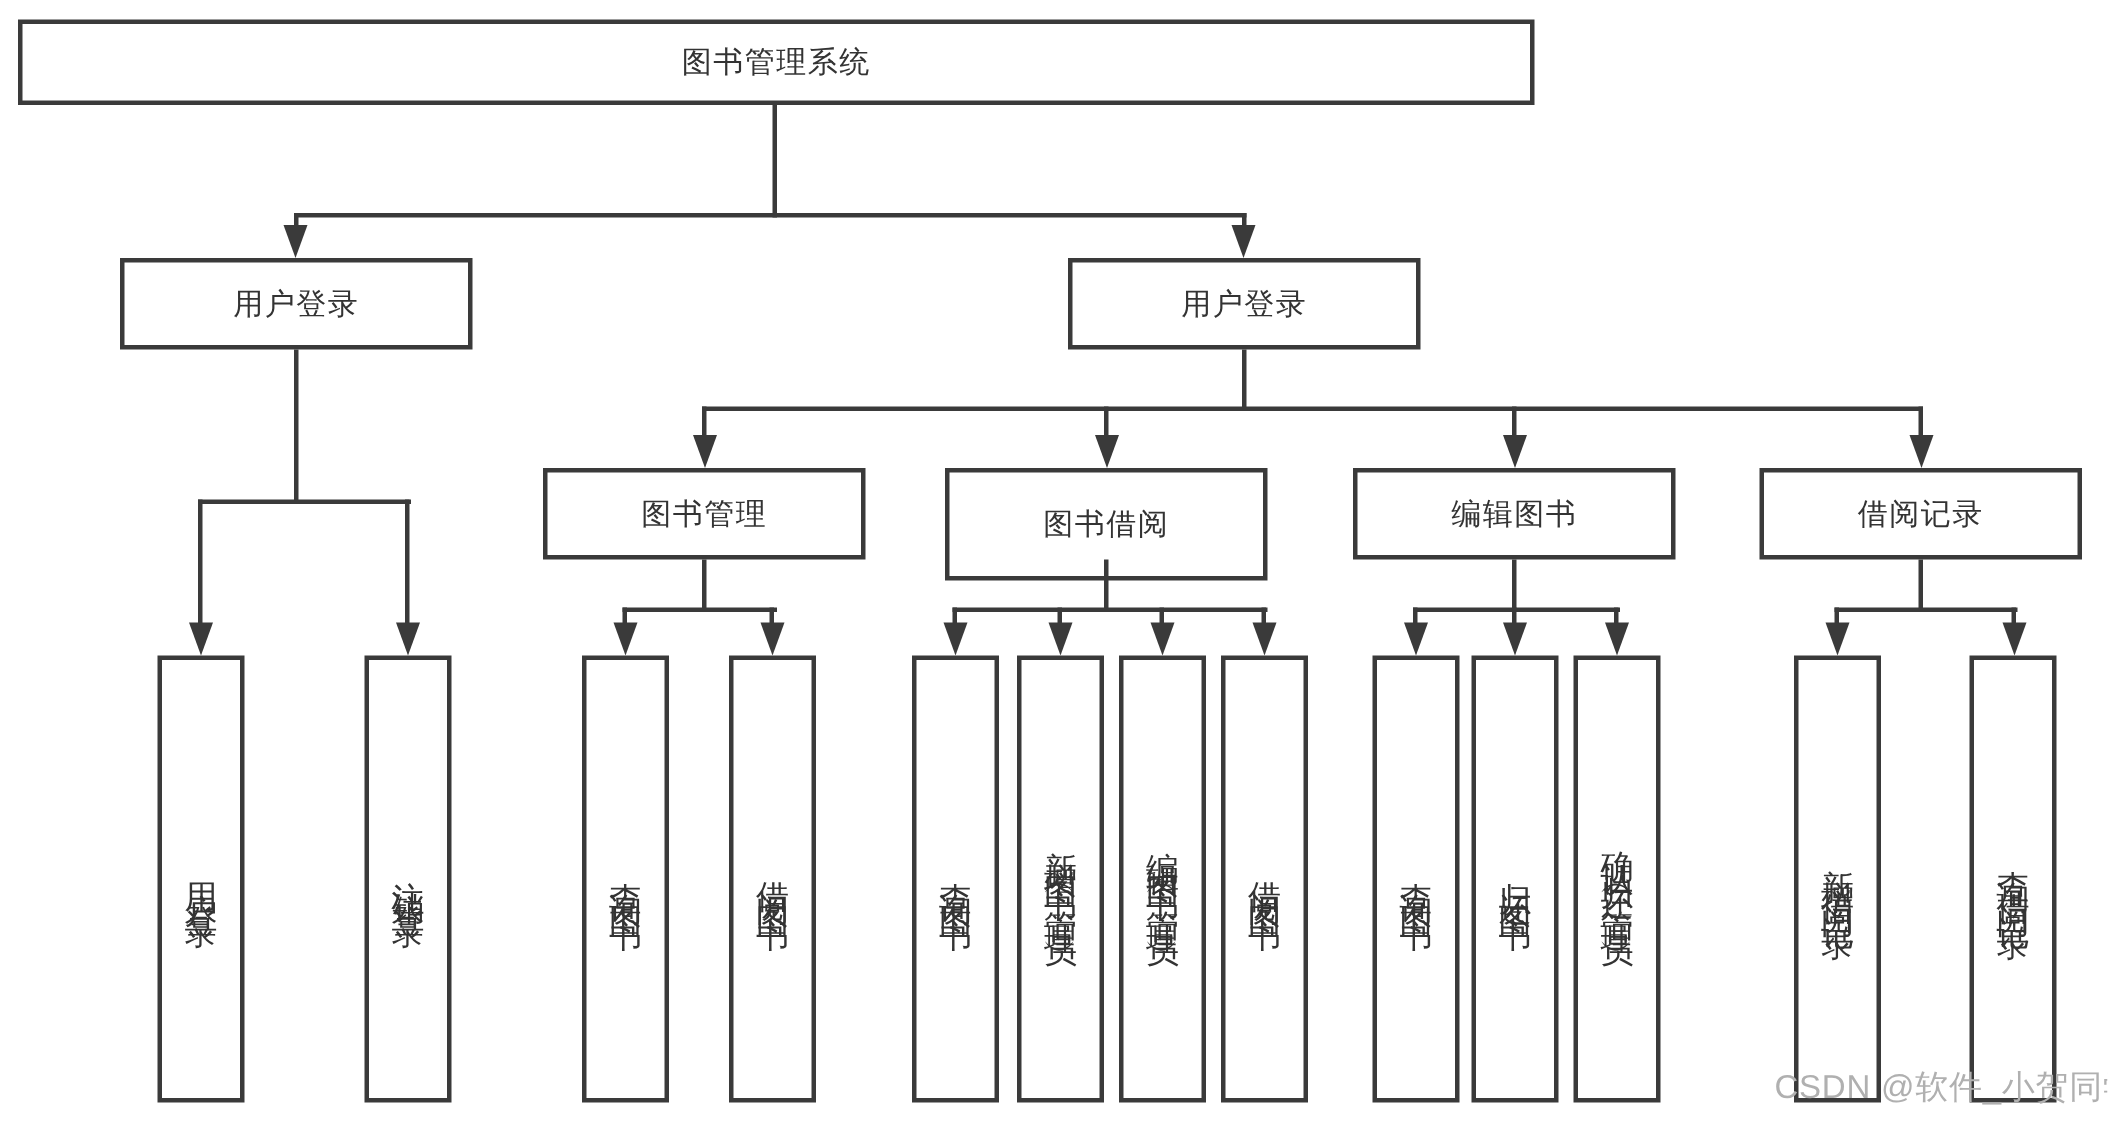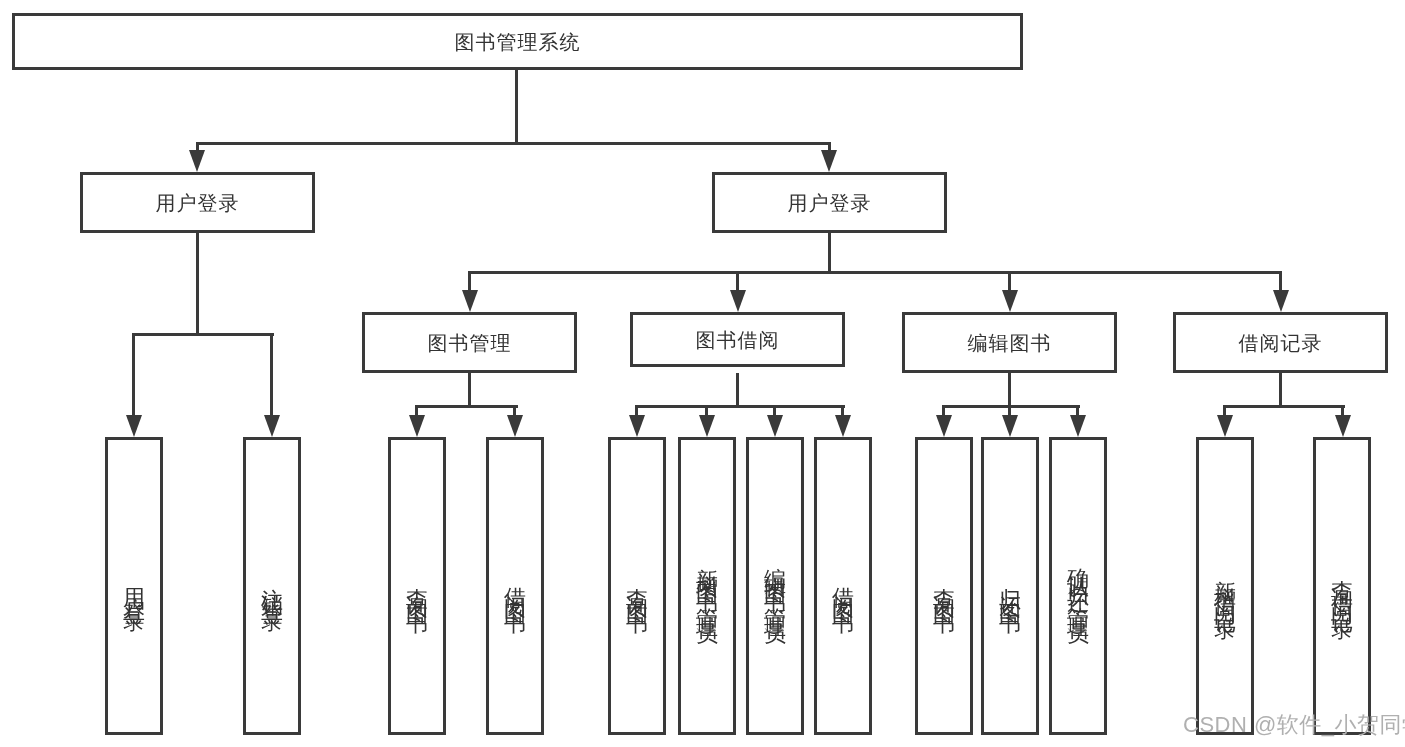--- a/index.html
+++ b/index.html
@@ -48,21 +48,21 @@
   <div class="node h" style="left:80px;top:172px;width:235px;height:61px">
     <span>用户登录</span>
   </div>
   <div class="node h" style="left:712px;top:172px;width:235px;height:61px">
     <span>用户登录</span>
   </div>
 
   <div class="node h" style="left:362px;top:312px;width:215px;height:61px">
     <span>图书管理</span>
   </div>
-  <div class="node h" style="left:630px;top:312px;width:215px;height:55px">
+  <div class="node h" style="left:630px;top:312px;width:215px;height:75px">
     <span>图书借阅</span>
   </div>
   <div class="node h" style="left:902px;top:312px;width:215px;height:61px">
     <span>编辑图书</span>
   </div>
   <div class="node h" style="left:1173px;top:312px;width:215px;height:61px">
     <span>借阅记录</span>
   </div>
 
   <div class="node v" style="left:105px;top:437px;width:58px;height:298px">

